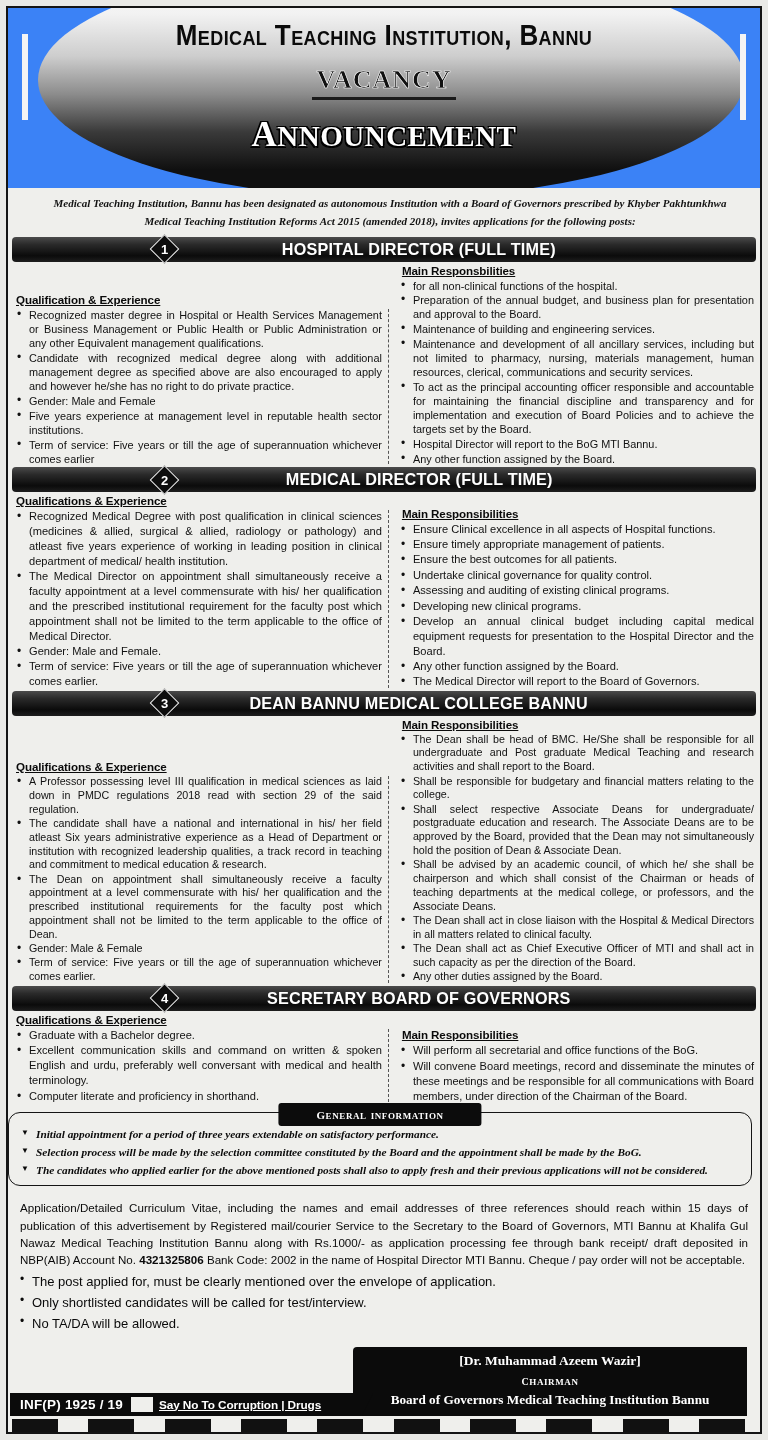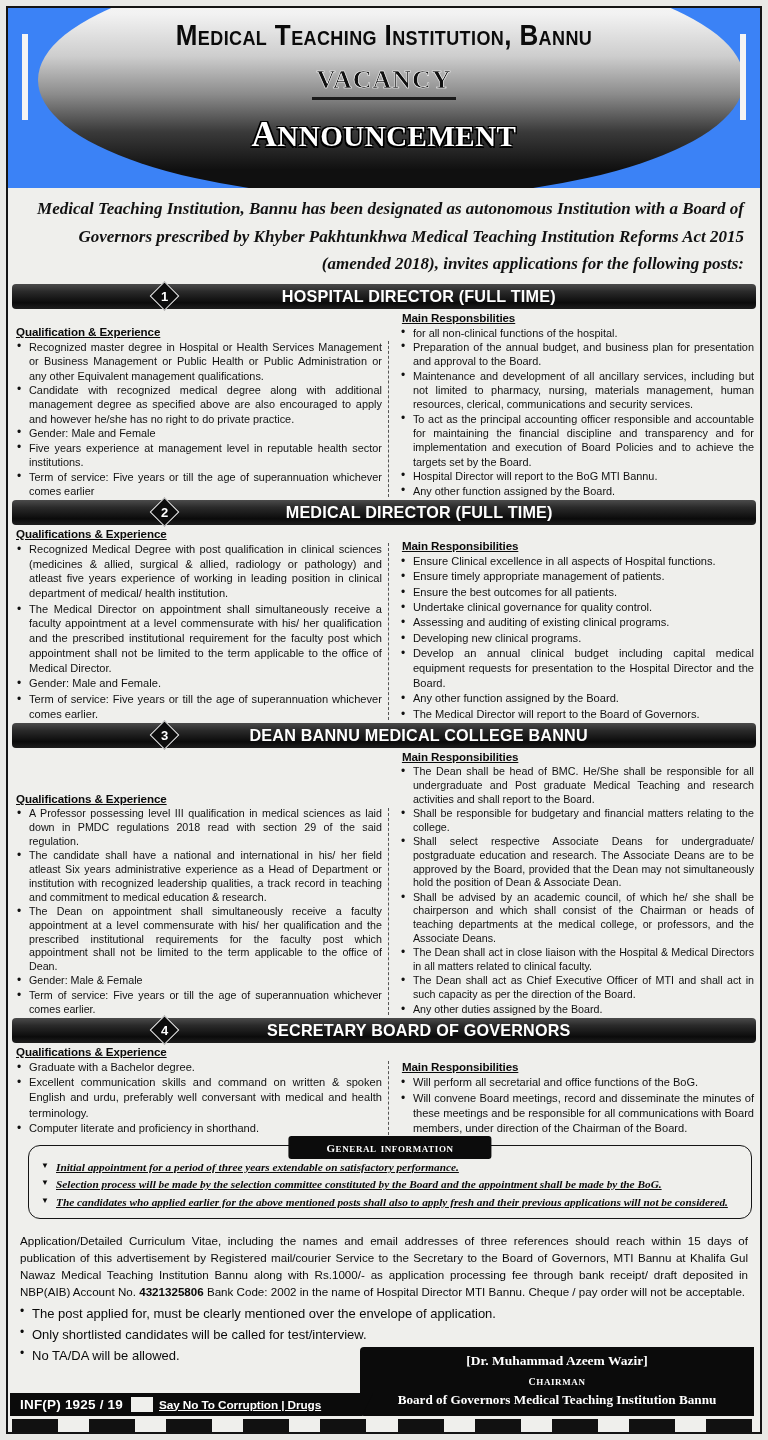--- a/index.html
+++ b/index.html
@@ -88,23 +88,23 @@
     text-transform: lowercase;
   }
   .mast-line3::first-letter { font-size: 1.2em; }
 
   
   .intro {
     padding: 7px 16px 5px 28px;
     font-family: "Liberation Serif", serif;
     font-style: italic;
     font-weight: bold;
-    font-size: 17px;
+    font-size: 11px;
     line-height: 1.62;
-    text-align: right;
+    text-align: center;
     color: #121212;
   }
 
   
   .sec-bar {
     position: relative;
     height: 25px;
     margin: 1px 4px 0 4px;
     background: linear-gradient(180deg,#4b4b4b 0%,#2a2a2a 30%,#0b0b0b 75%,#1e1e1e 100%);
     border-radius: 4px;
@@ -185,23 +185,22 @@
   .col.right ul.bul > li { padding-left: 13px; }
   .col.right ul.bul > li::before { left: 1px; }
 
   
   .sec-body.s3 ul.bul > li { font-size: 10.7px; line-height: 1.29; }
   .sec-body.s4 ul.bul > li { font-size: 11.1px; line-height: 1.36; }
   .sec-body.s2 ul.bul > li { font-size: 11.1px; line-height: 1.34; }
 
   
   .gi-wrap {
-    margin: 8px 8px 0 20px;
-    position: relative;
-    text-decoration: underline;
+    margin: 8px 8px 0 0;
+    position: relative;
   }
   .gi-box {
     border: 1.8px solid #151515;
     border-radius: 12px;
     padding: 13px 10px 6px 10px;
     background: #efefec;
   }
   .gi-tab {
     position: absolute;
     left: 50%; top: -9px;
@@ -282,21 +281,21 @@
     line-height: 1.62;
   }
   ul.hta-list > li::before {
     content: "\2022";
     position: absolute; left: 4px; top: -1px; font-size: 12px;
   }
 
   
   .footer {
     position: absolute;
-    left: 0; right: 4px; bottom: 0;
+    left: 0; right: 11px; bottom: 0;
     height: 86px;
   }
   .chairman {
     position: absolute;
     right: 2px; bottom: 16px;
     width: 394px;
     background: #0b0b0b;
     color: #fff;
     text-align: center;
     padding: 5px 6px 7px 6px;
@@ -406,20 +405,21 @@
           <li>Gender: Male and Female</li>
           <li>Five years experience at management level in reputable health sector institutions.</li>
           <li>Term of service: Five years or till the age of superannuation whichever comes earlier</li>
         </ul>
       </div>
       <div class="col right">
         <div class="colhead">Main Responsbilities</div>
         <ul class="bul">
           <li>for all non-clinical functions of the hospital.</li>
           <li>Preparation of the annual budget, and business plan for presentation and approval to the Board.</li>
+          <li>Maintenance of building and engineering services.</li>
           <li>Maintenance and development of all ancillary services, including but not limited to pharmacy, nursing, materials management, human resources, clerical, communications and security services.</li>
           <li>To act as the principal accounting officer responsible and accountable for maintaining the financial discipline and transparency and for implementation and execution of Board Policies and to achieve the targets set by the Board.</li>
           <li>Hospital Director will report to the BoG MTI Bannu.</li>
           <li>Any other function assigned by the Board.</li>
         </ul>
       </div>
     </div>
 
     <div class="sec-bar">
       <div class="sec-num">

